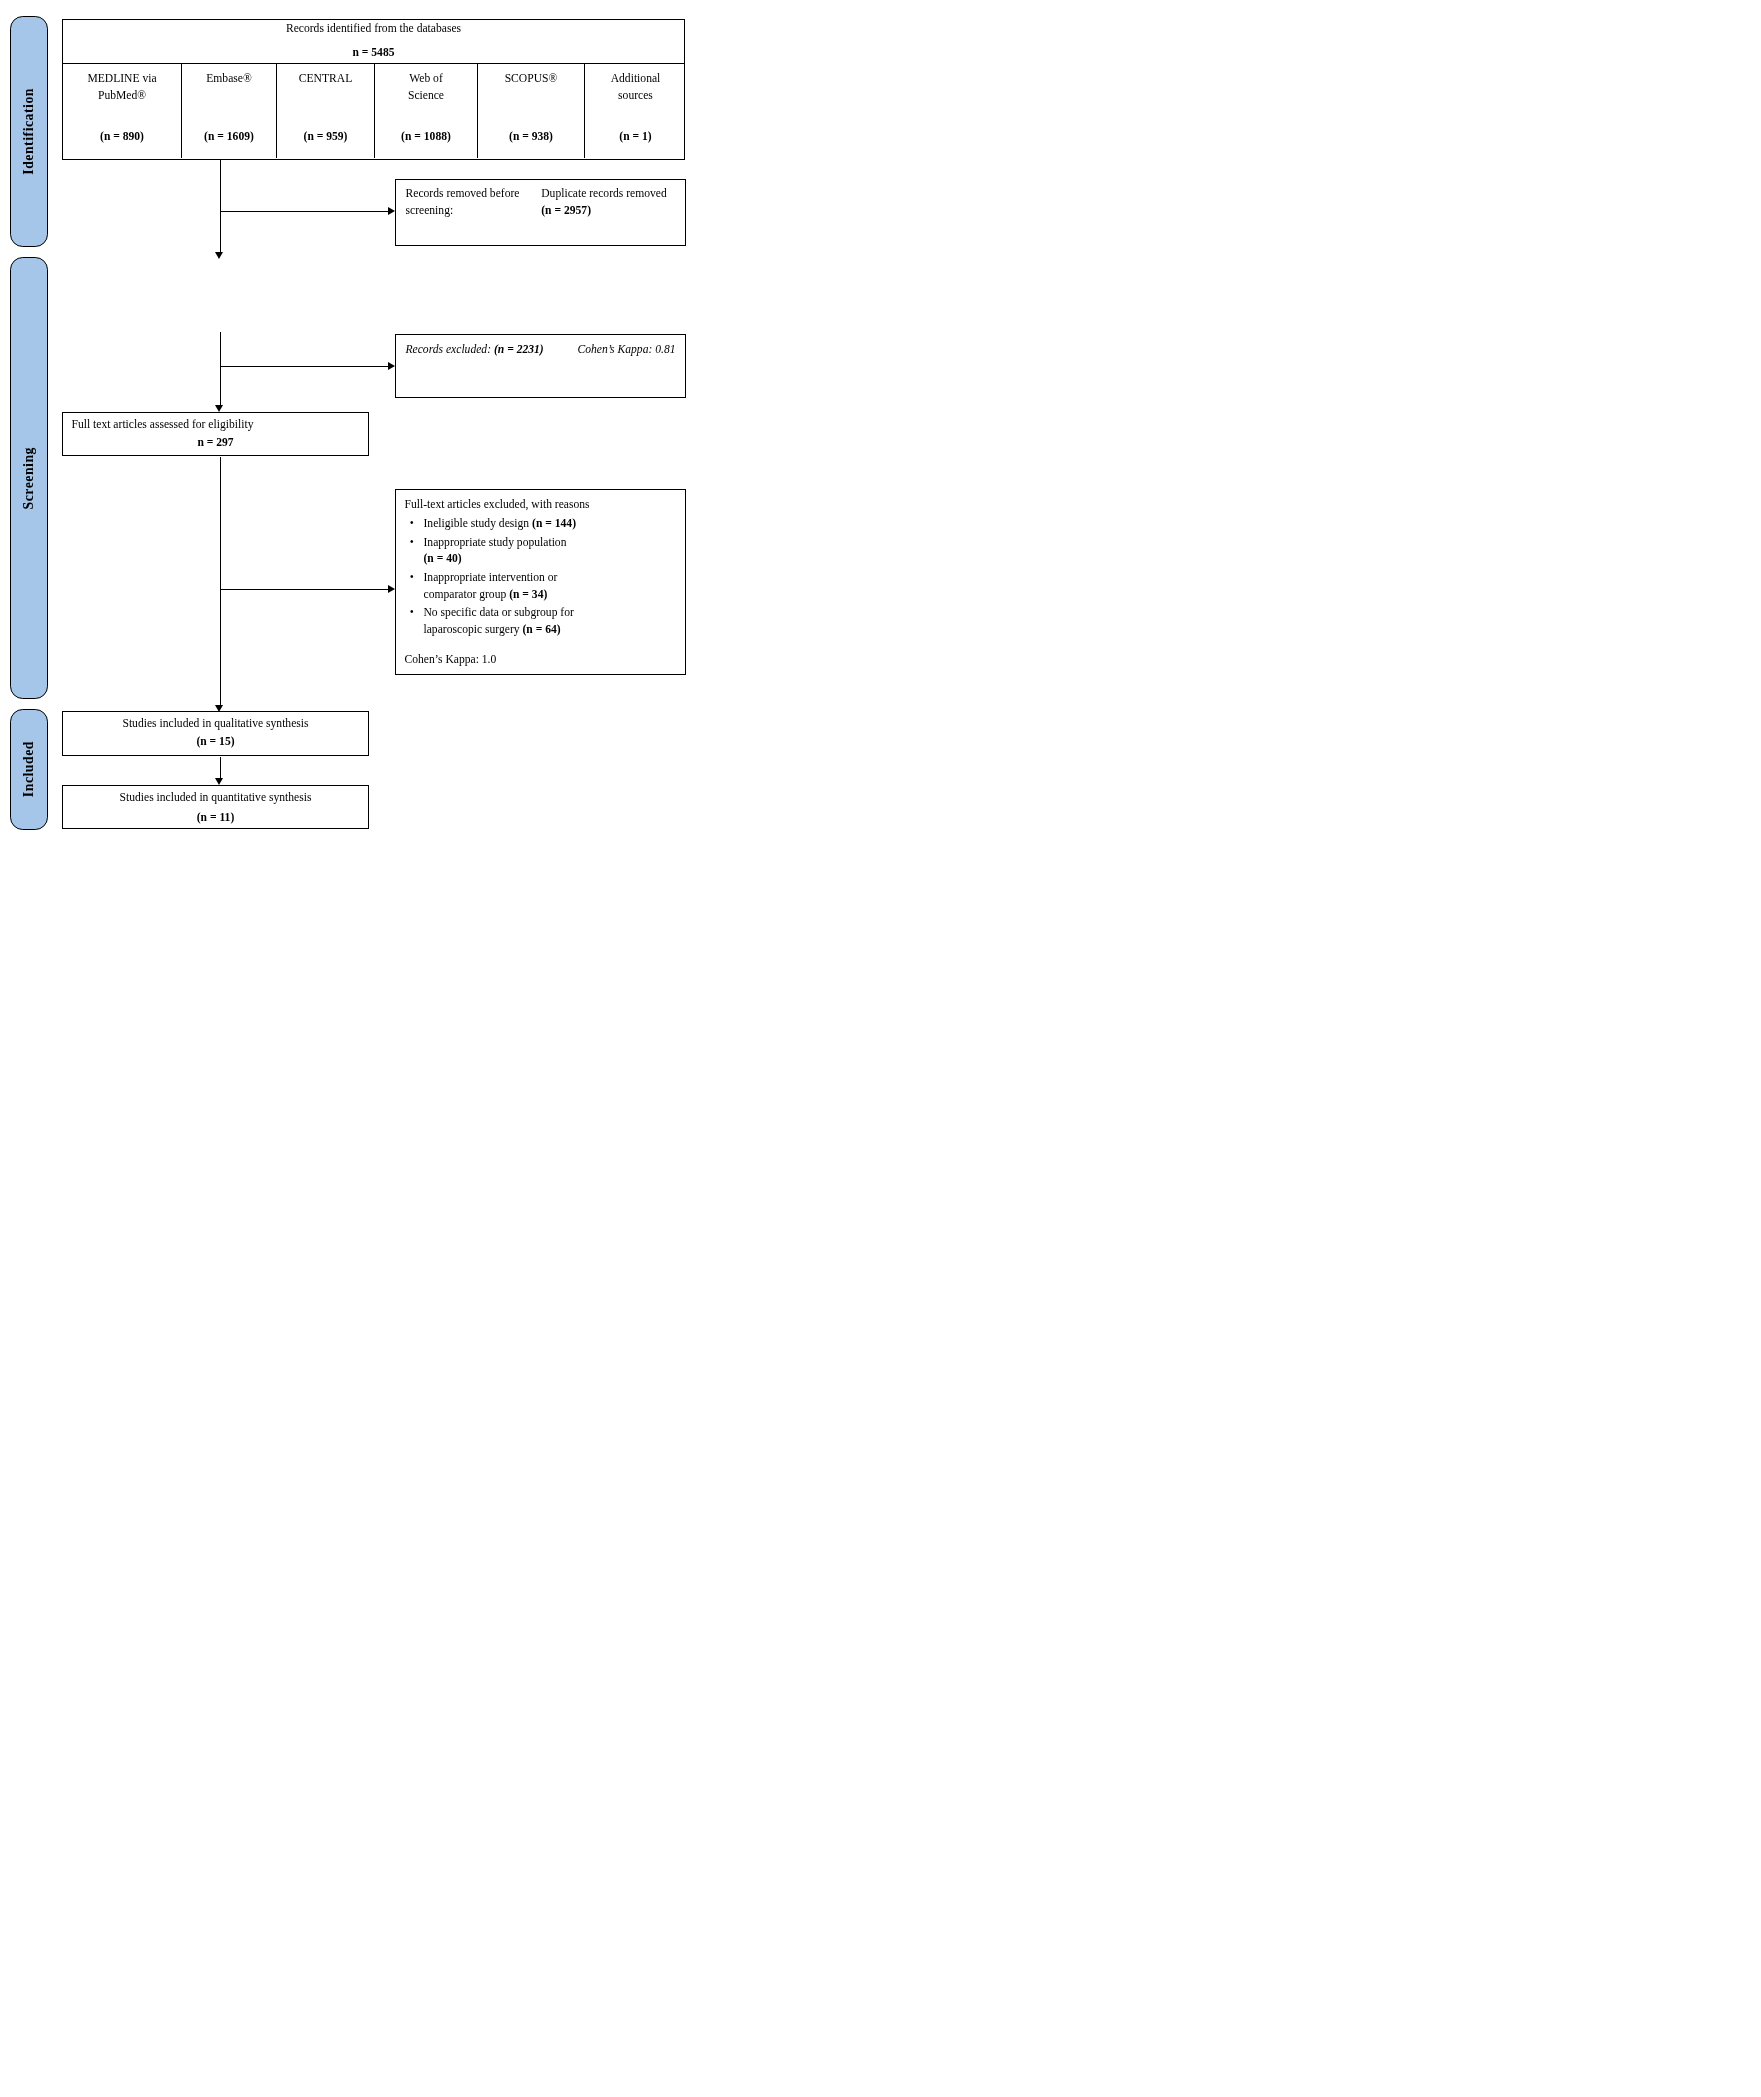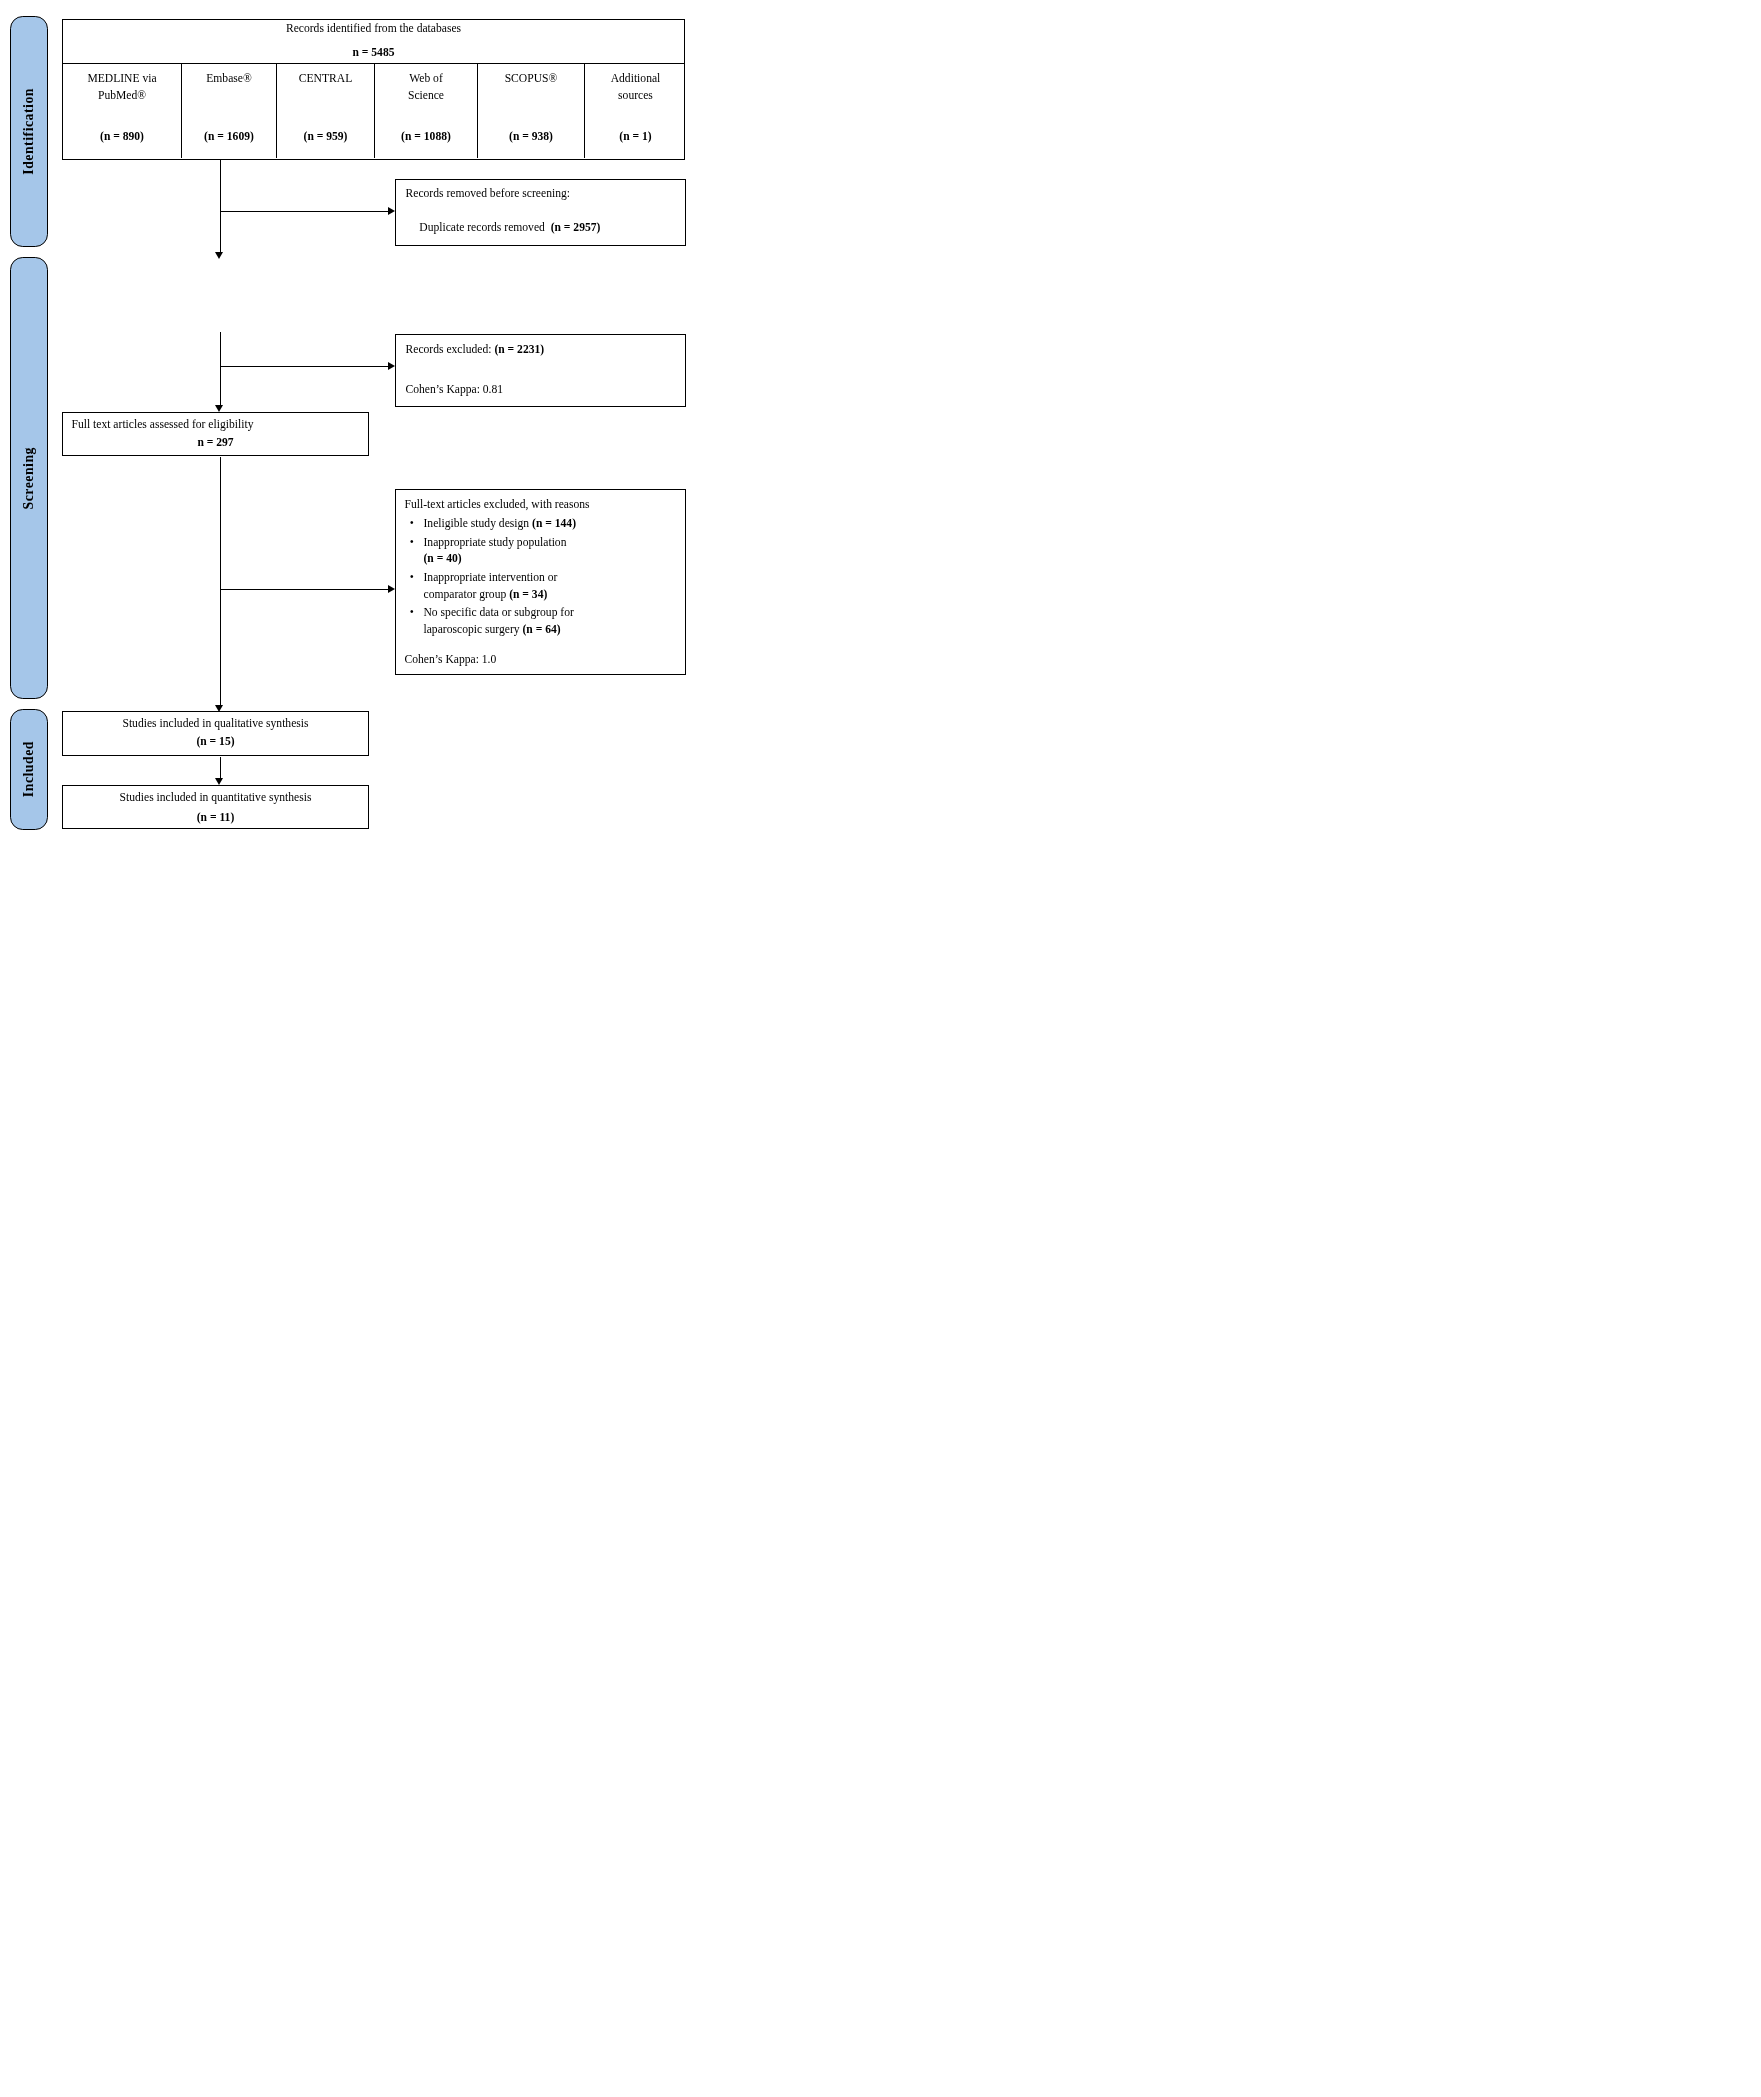--- a/index.html
+++ b/index.html
@@ -60,21 +60,21 @@
     position:absolute;width:0;height:0;
     border-top:4.8px solid transparent;
     border-bottom:4.8px solid transparent;
     border-left:7.4px solid #000;
   }
   .reasons{list-style:none;margin:2.1px 0 0 0;padding:0;}
   .reasons li{position:relative;padding-left:19px;margin:1.6px 0;}
   .reasons li .blt{position:absolute;left:5.3px;top:0;}
   .kappa{margin-top:13.8px;}
   .indent{margin-left:13.8px;}
-  .vspread{display:flex;flex-direction:column;justify-content:space-between;}
+  .vspread{display:flex;flex-direction:row;justify-content:space-between;}
 </style>
 </head>
 <body>
 
 <div id="canvas">
 
   <div class="stage" style="top: 16px; height: 231px; background: rgb(165, 198, 233);">
     <span class="vtext">Identification</span>
   </div>
   <div class="stage" style="top: 257px; height: 442px; background: rgb(165, 198, 233);">
@@ -134,21 +134,21 @@
 
   <div class="box pad vspread" style="left:395px;top:179px;width:291px;height:67px;padding:6.3px 9.5px 8.5px 9.5px;">
     <div>Records removed before screening:</div>
     <div class="indent">
       <span>Duplicate records removed</span>&nbsp;
       <span class="bold">(n = 2957)</span>
     </div>
   </div>
 
 
-  <div class="box pad vspread" style="left:395px;top:334px;width:291px;height:73px;padding:7.4px 9.5px;">
+  <div class="box pad vspread" style="left:395px;top:334px;width:291px;height:64px;padding:7.4px 9.5px;font-style:italic;">
     <div>
       <span>Records excluded:</span>
       <span class="bold">(n = 2231)</span>
     </div>
     <div>Cohen’s Kappa: 0.81</div>
   </div>
 
   <div class="box pad" style="left:62px;top:412px;width:307px;height:44px;padding:4.2px 8.5px;">
     <div>Full text articles assessed for eligibility</div>
     <div class="center bold" style="margin-top:1.1px;">n = 297</div>

